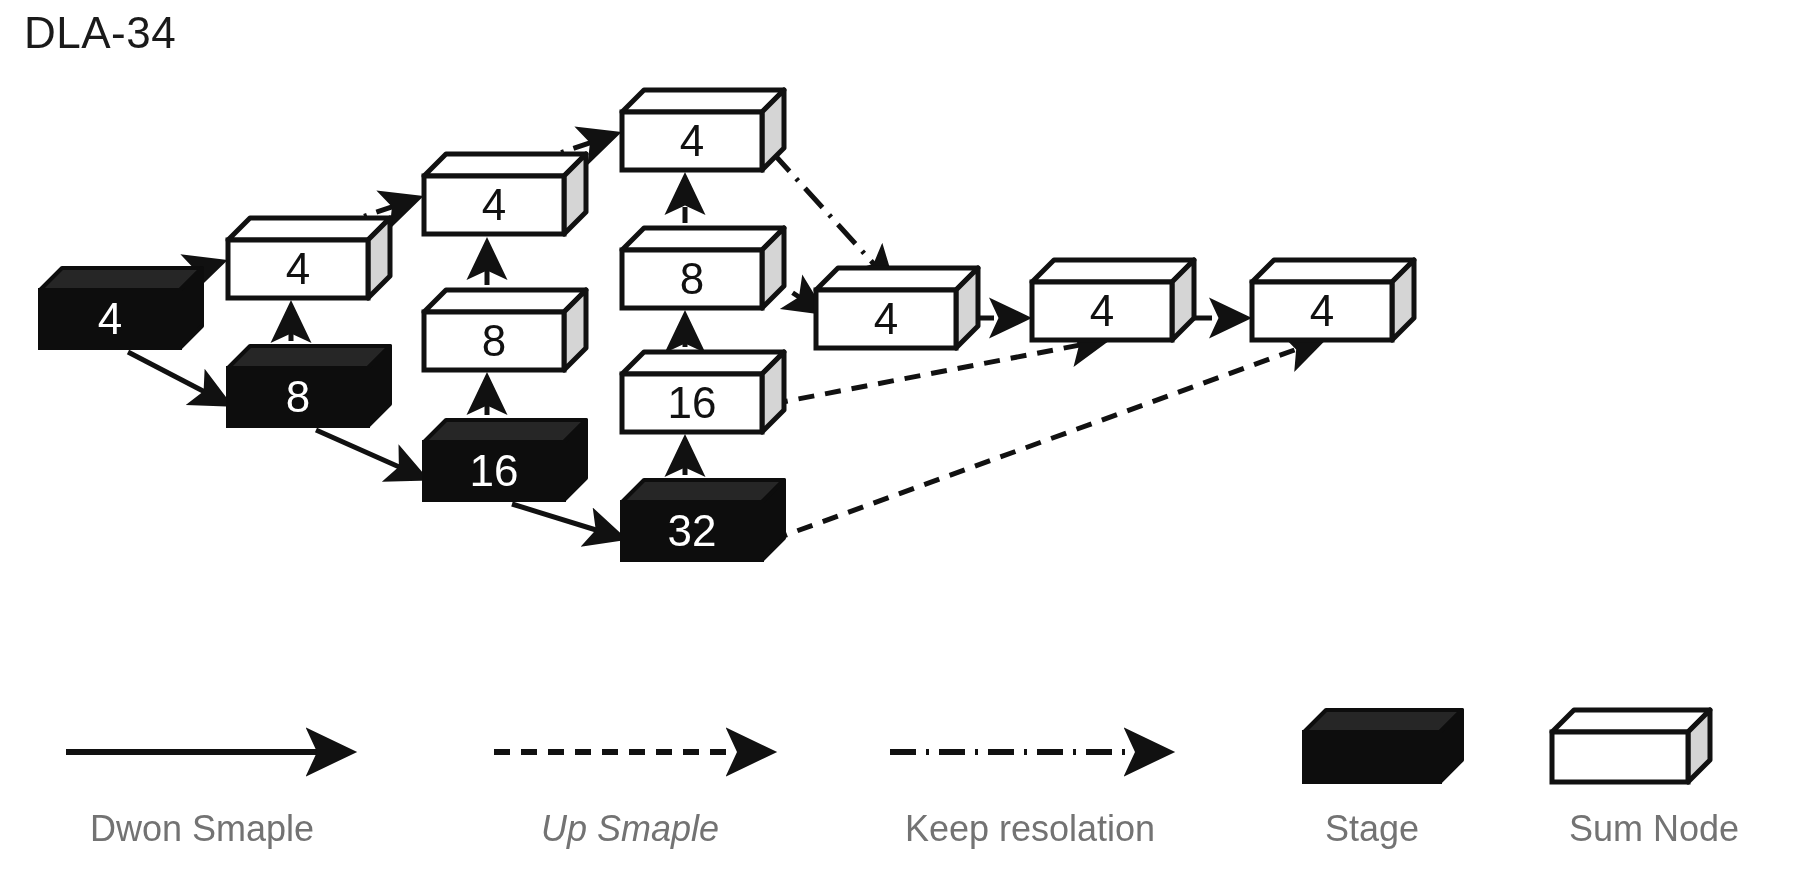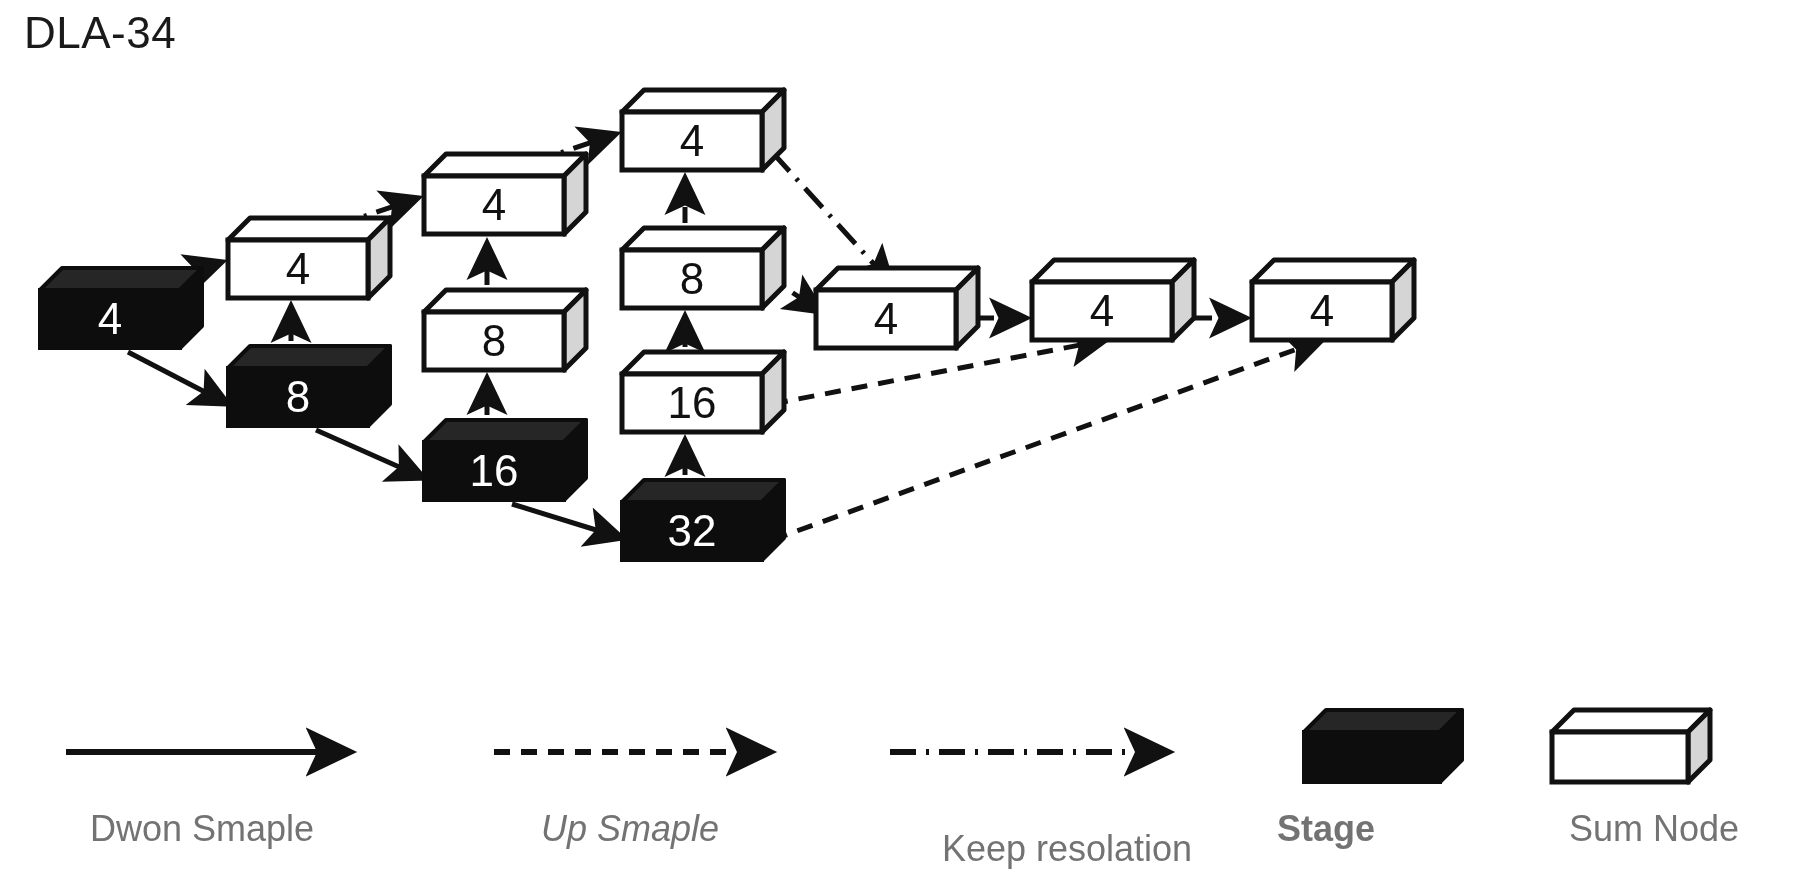--- a/index.html
+++ b/index.html
@@ -159,17 +159,17 @@
     </g>
     <g>
       <polygon points="1552,732 1574,710 1710,710 1688,732" fill="#ffffff" stroke="#111111" stroke-width="5" stroke-linejoin="round"></polygon>
       <polygon points="1688,732 1710,710 1710,760 1688,782" fill="#d5d5d5" stroke="#111111" stroke-width="5" stroke-linejoin="round"></polygon>
       <rect x="1552" y="732" width="136" height="50" fill="#ffffff" stroke="#111111" stroke-width="5"></rect>
     </g>
   </svg>
 
   <div class="legend-label" style="left:42px;top:808px;width:320px;">Dwon Smaple</div>
   <div class="legend-label" style="left:470px;top:808px;width:320px;font-style:italic;">Up Smaple</div>
-  <div class="legend-label" style="left:897px;top:808px;width:340px;margin-top:20px;">Keep resolation</div>
-  <div class="legend-label" style="left:1236px;top:808px;width:180px;font-weight:bold;">Stage</div>
+  <div class="legend-label" style="left:860px;top:808px;width:340px;">Keep resolation</div>
+  <div class="legend-label" style="left:1282px;top:808px;width:180px;">Stage</div>
   <div class="legend-label" style="left:1524px;top:808px;width:260px;">Sum Node</div>
 
 </div>
 
 </body></html>

